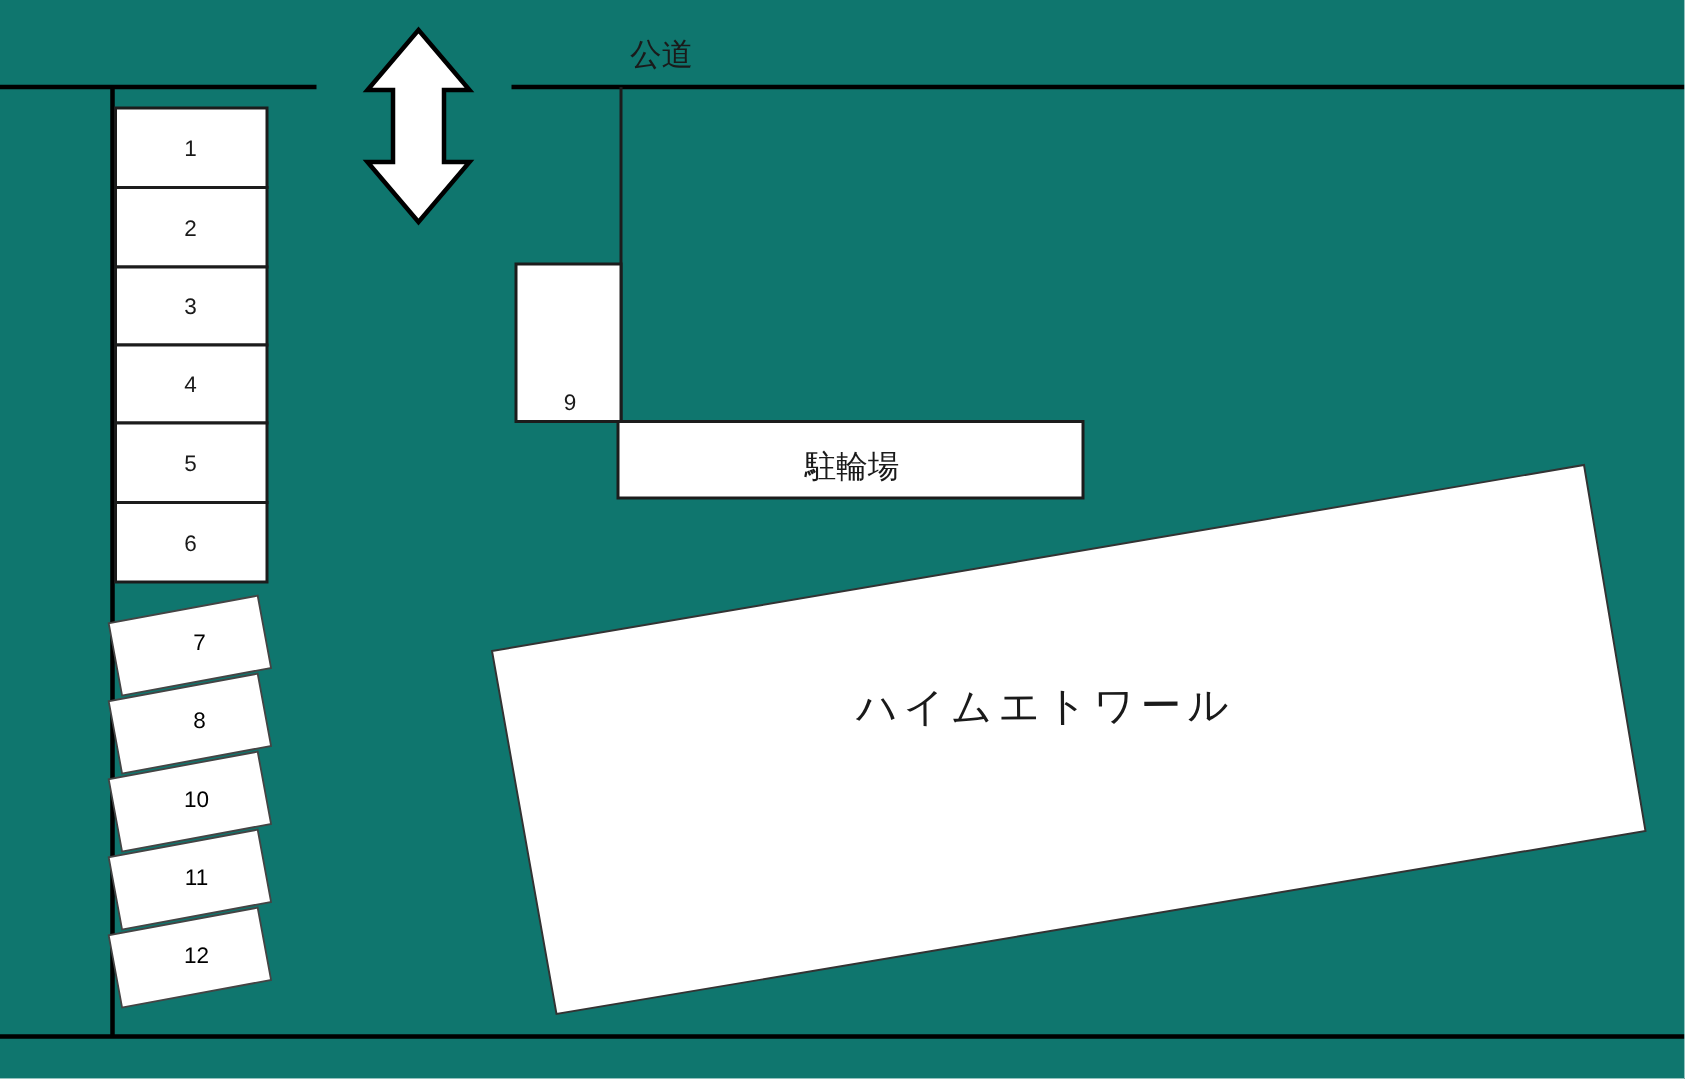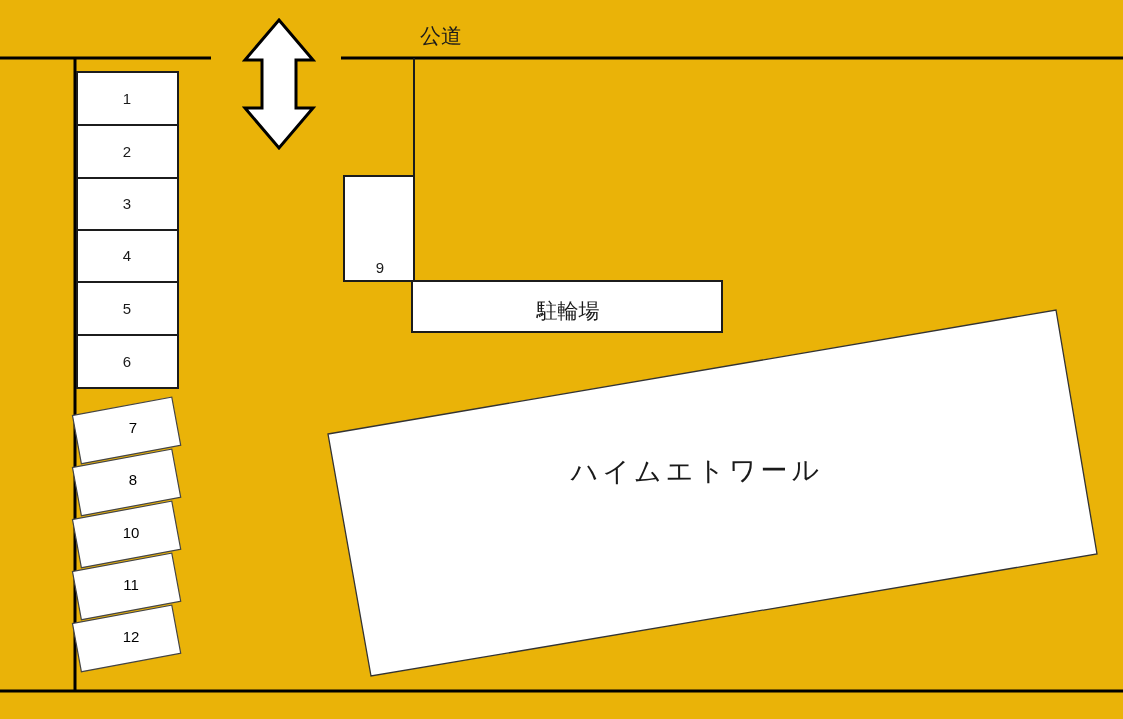--- a/index.html
+++ b/index.html
@@ -8,21 +8,21 @@
     padding: 0;
     background: #ffffff;
   }
   body {
     font-family: "Liberation Sans", "DejaVu Sans", sans-serif;
   }
   #plan {
     position: relative;
     width: 1123px;
     height: 719px;
-    background: #eab308;
+    background: #0f766e;
     overflow: hidden;
   }
   #plan svg {
     position: absolute;
     left: 0;
     top: 0;
     width: 1123px;
     height: 719px;
   }
   .stall-num, .area-label, .road-label, .bldg-label {

